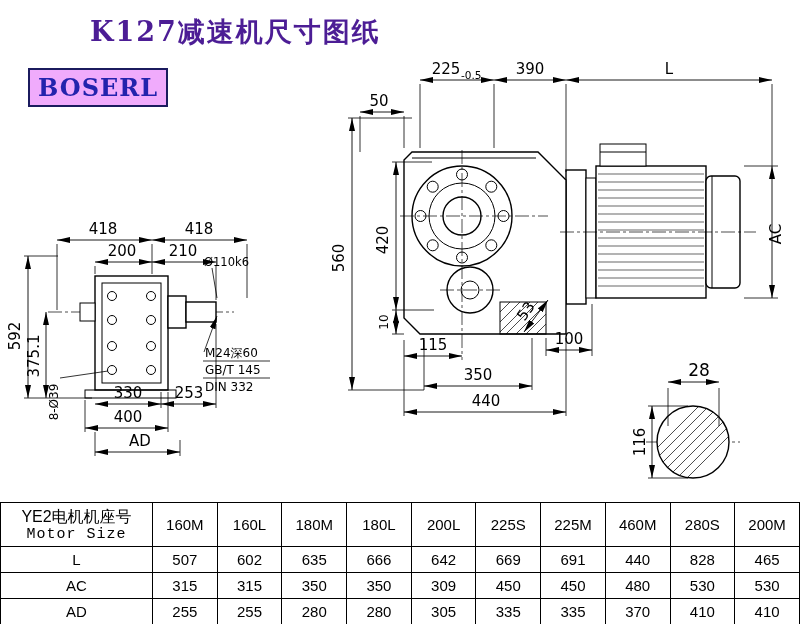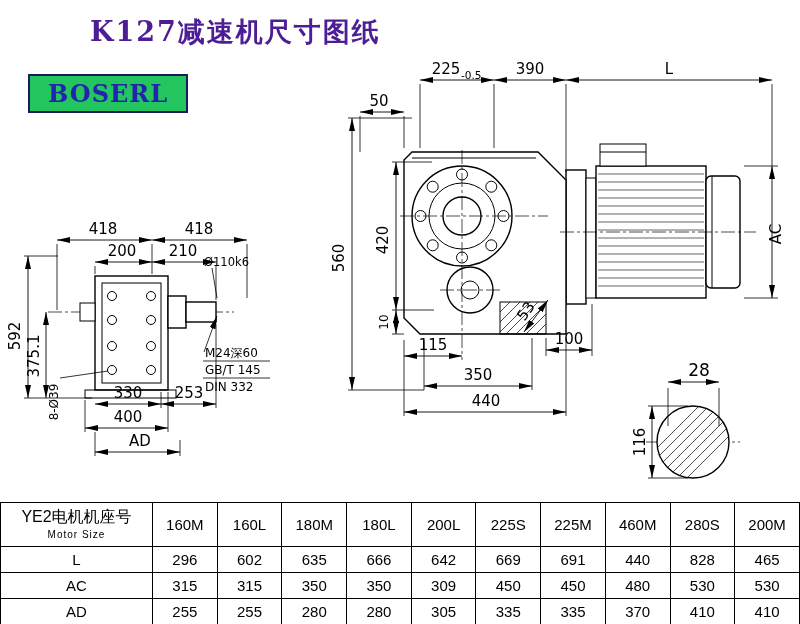--- a/index.html
+++ b/index.html
@@ -1,42 +1,42 @@
 <!DOCTYPE html>
 <html><head>
 <meta charset="utf-8">
 <style>
   html,body{margin:0;padding:0;background:#fff;}
   .page{position:relative;width:800px;height:624px;background:#fff;overflow:hidden;
         font-family:"Liberation Sans",sans-serif;color:#000;}
   .title{position:absolute;left:46px;top:14px;font-family:"DejaVu Serif",serif;
          font-weight:bold;font-size:27px;letter-spacing:2px;color:#4c1d95;margin-left:44px;}
-  .logo{position:absolute;left:28px;top:74px;border:2px solid #1b1b5e;background:#22c55e;
-        padding:3px 18px;}
+  .logo{position:absolute;left:28px;top:68px;border:2px solid #1b1b5e;background:#f0abfc;
+        padding:3px 8px;}
   .logo span{font-family:"DejaVu Serif",serif;font-weight:bold;font-size:24px;
         color:#2323ad;letter-spacing:1px;}
   svg.drawing{position:absolute;left:0;top:0;}
   svg text{font-family:"DejaVu Sans",sans-serif;font-size:15px;fill:#000;}
   svg .t12{font-size:12px;} svg .t11{font-size:11.5px;} svg .t10{font-size:10.5px;}
   svg .t17{font-size:17px;}
   .ol{fill:none;stroke:#000;stroke-width:1.4;}
   .olw{fill:#fff;stroke:#000;stroke-width:1.4;}
   .ol2{fill:none;stroke:#000;stroke-width:1;}
   .ol2w{fill:#fff;stroke:#000;stroke-width:1;}
   .el{stroke:#000;stroke-width:0.8;}
   .dl{stroke:#000;stroke-width:0.9;}
   .cl{stroke:#000;stroke-width:0.7;stroke-dasharray:14 3 3 3;fill:none;}
   .hl{stroke:#000;stroke-width:0.7;fill:none;}
   .fin{stroke:#000;stroke-width:0.6;fill:none;}
   table.dim{position:absolute;left:0;top:502px;width:800px;border-collapse:collapse;
         table-layout:fixed;background:#fff;}
   table.dim th,table.dim td{border:1px solid #000;text-align:center;vertical-align:middle;
         font-size:15px;font-weight:normal;padding:0;color:#000;}
   tr.hdr{height:44px;} tr.datarow{height:26px;}
-  .hcn{font-size:16px;line-height:19px;} .hen{font-size:10px;line-height:17px;letter-spacing:1px;}
+  .hcn{font-size:16px;line-height:19px;} .hen{font-size:15px;line-height:17px;letter-spacing:1px;font-family:Liberation Mono, monospace;}
 </style>
 </head>
 <body>
 
 <div class="page">
 
   <div class="title">K127减速机尺寸图纸</div>
   <div class="logo">
     <span>BOSERL</span>
   </div>
@@ -253,21 +253,21 @@
       <th>180L</th>
       <th>200L</th>
       <th>225S</th>
       <th>225M</th>
       <th>460M</th>
       <th>280S</th>
       <th>200M</th>
     </tr>
     <tr class="datarow">
       <td>L</td>
-      <td>296</td>
+      <td>507</td>
       <td>602</td>
       <td>635</td>
       <td>666</td>
       <td>642</td>
       <td>669</td>
       <td>691</td>
       <td>440</td>
       <td>828</td>
       <td>465</td>
     </tr>

